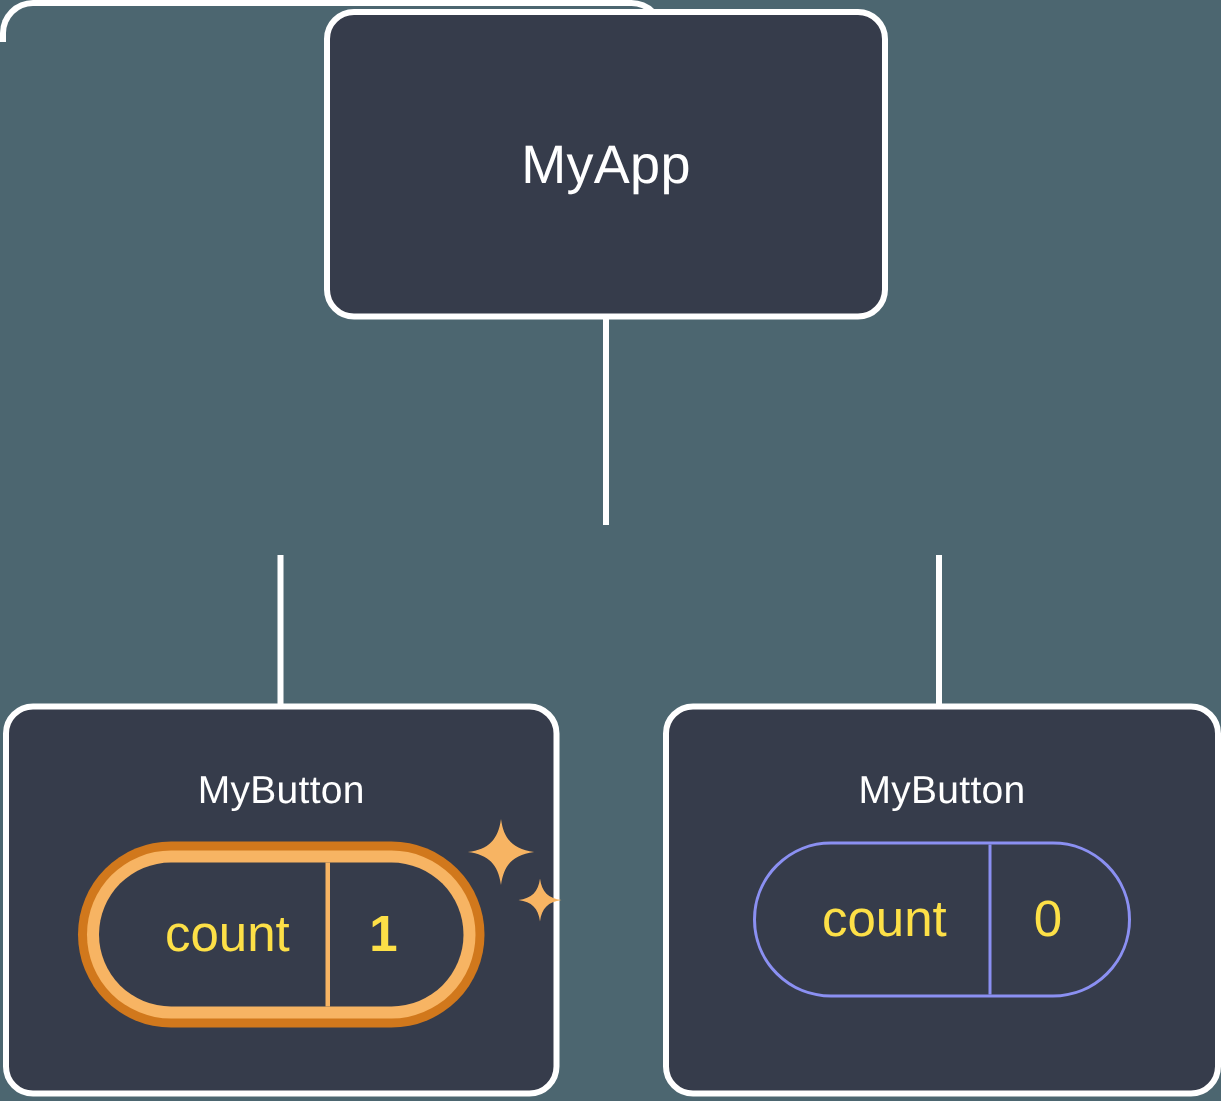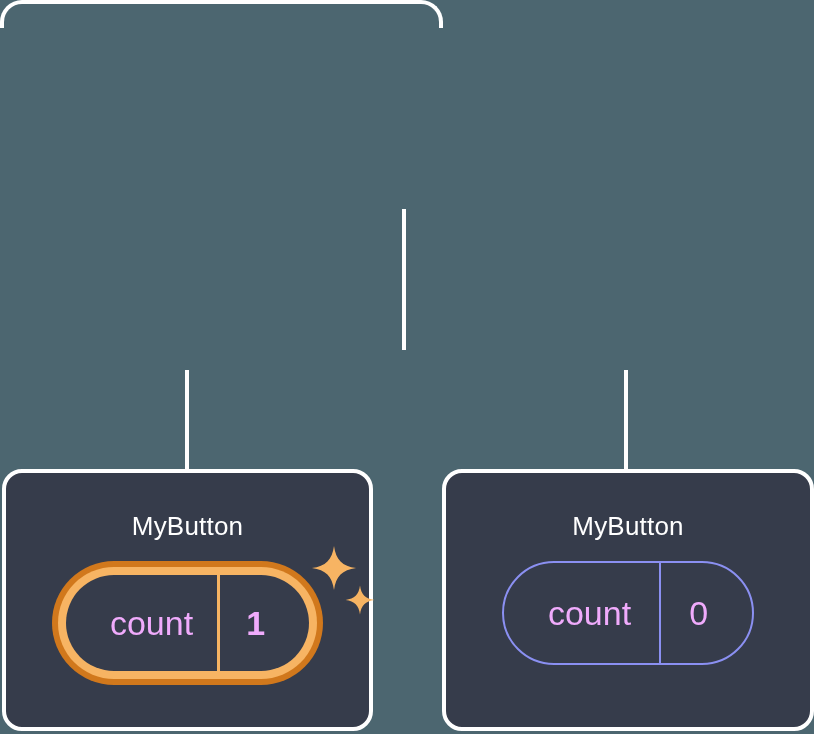--- a/index.html
+++ b/index.html
@@ -115,21 +115,21 @@
     border: 2px solid #8b90f2;
     border-radius: 999px;
     box-sizing: border-box;
     height: 104px;
     background: transparent;
   }
   .pill-key, .pill-val {
     display: flex;
     align-items: center;
     justify-content: center;
-    color: #f0abfc;
+    color: #fde047;
     font-size: 34px;
     line-height: 1;
     white-space: nowrap;
   }
   .pill-key {
     padding: 0 28px 0 44px;
   }
   .pill-val {
     border-left: 2px solid #8b90f2;
     padding: 0 44px 0 28px;
@@ -185,20 +185,23 @@
 </head>
 <body>
 
 <div id="stage">
 
   <div class="conn" id="conn-trunk"></div>
   <div id="conn-bus-cap"></div>
   <div class="conn" id="conn-branch-left"></div>
   <div class="conn" id="conn-branch-right"></div>
 
+  <div class="node" id="node-root">
+    <span class="node-title">MyApp</span>
+  </div>
 
   <div class="node" id="node-child-left">
     <span class="node-title">MyButton</span>
 
     <div class="pill-wrap">
       <div class="pill-hl-outer">
         <div class="pill-hl-mid">
           <div class="pill-hl-inner">
             <span class="pill-key">count</span>
             <span class="pill-val">1</span>

